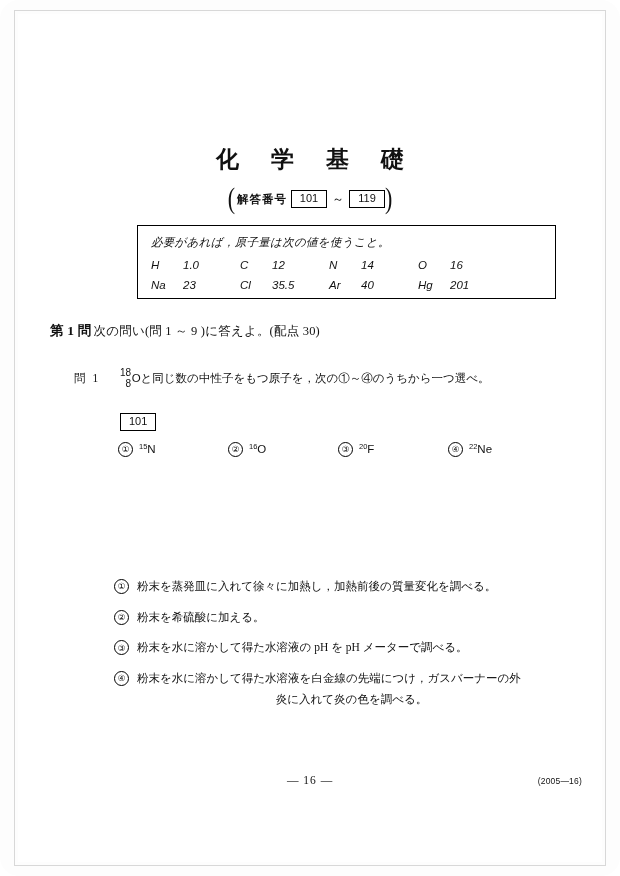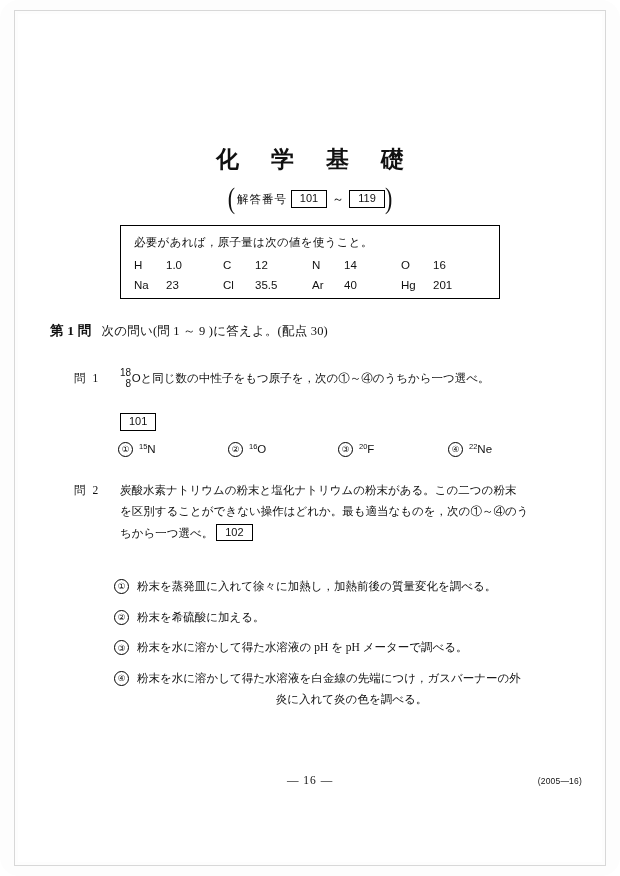--- a/index.html
+++ b/index.html
@@ -68,46 +68,48 @@
   .paren-l, .paren-r {
     font-size: 22px;
     line-height: 1;
     font-family: "Liberation Serif", serif;
     transform: scaleY(1.35);
     display: inline-block;
   }
   .ansline .lbl {
     margin: 0 4px 0 2px;
     letter-spacing: 1px;
+    font-weight: bold;
   }
   .numbox {
     display: inline-block;
     border: 1px solid #000;
     padding: 1px 7px 2px 7px;
     font-size: 11px;
     font-family: "Liberation Sans", sans-serif;
     line-height: 1.1;
     min-width: 20px;
     text-align: center;
   }
   .tilde {
     margin: 0 5px;
     font-size: 12px;
   }
 
   
   .awbox {
     position: absolute;
-    left: 102px;
+    left: 119px;
     top: 211px;
-    width: 380px;
+    width: 419px;
     height: 74px;
     border: 1px solid #000;
     box-sizing: border-box;
     font-size: 11px;
+    font-style: italic;
   }
   .awbox .note {
     position: absolute;
     left: 13px;
     top: 9px;
     font-size: 11.5px;
     letter-spacing: 0.3px;
   }
   .awrow {
     position: absolute;
@@ -127,21 +129,21 @@
   .sec-head {
     position: absolute;
     left: 32px;
     top: 308px;
     font-size: 12.5px;
     letter-spacing: 0.2px;
   }
   .sec-head .sec-num {
     font-weight: bold;
     font-size: 13.5px;
-    margin-right: 10px;
+    margin-right: 2px;
   }
 
   
   .q {
     position: absolute;
     font-size: 11.5px;
     line-height: 1.85;
   }
   .q .qlabel {
     position: absolute;
@@ -351,29 +353,20 @@
       <div class="ci">
         <span class="cnum">③</span>
         <span class="isotope"><span class="sup">20</span><span class="el">F</span></span>
       </div>
       <div class="ci">
         <span class="cnum">④</span>
         <span class="isotope"><span class="sup">22</span><span class="el">Ne</span></span>
       </div>
     </div>
 
-    <div class="q" id="q2">
-      <span class="qlabel">問 2</span>
-      <div class="qbody">
-        <span>炭酸水素ナトリウムの粉末と塩化ナトリウムの粉末がある。この二つの粉末</span><br>
-        <span>を区別することができない操作はどれか。最も適当なものを，次の①～④のう</span><br>
-        <span>ちから一つ選べ。</span>
-        <span class="boxed-ans">102</span>
-      </div>
-    </div>
 
     <div class="choices-block">
       <div class="cb-item">
         <span class="cnum">①</span>
         <span class="cb-text">粉末を蒸発皿に入れて徐々に加熱し，加熱前後の質量変化を調べる。</span>
       </div>
       <div class="cb-item">
         <span class="cnum">②</span>
         <span class="cb-text">粉末を希硫酸に加える。</span>
       </div>

